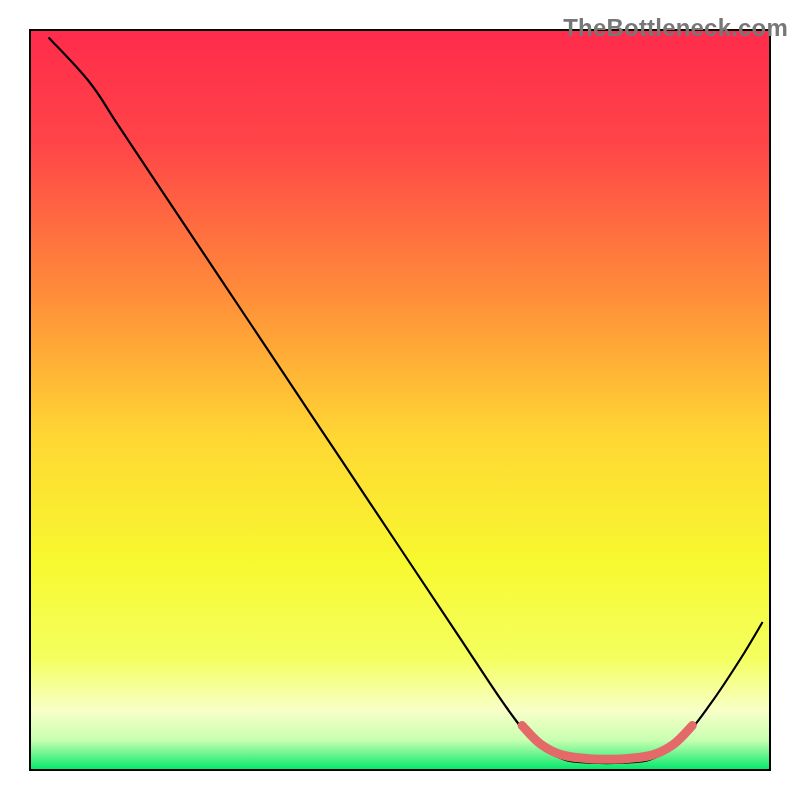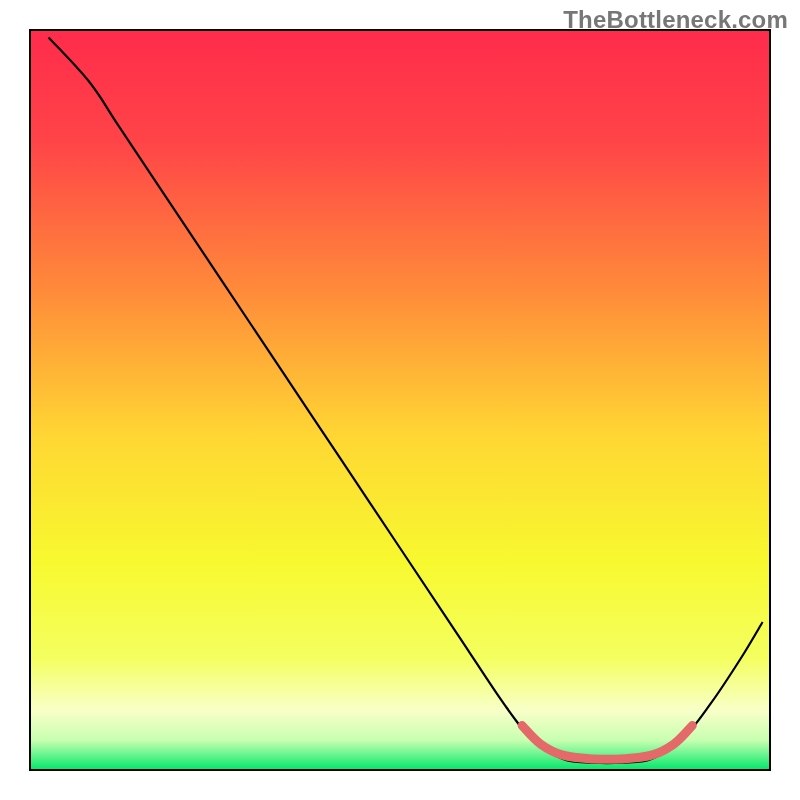--- a/index.html
+++ b/index.html
@@ -10,21 +10,21 @@
     background: #ffffff;
     font-family: Arial, Helvetica, sans-serif;
   }
   .chart-container {
     position: relative;
     width: 800px;
     height: 800px;
   }
   .watermark {
     position: absolute;
-    top: 6px;
+    top: 14px;
     right: 12px;
     font-size: 24px;
     font-weight: bold;
     color: #777777;
     letter-spacing: 0.2px;
     z-index: 10;
   }
   svg.plot {
     position: absolute;
     left: 0;

